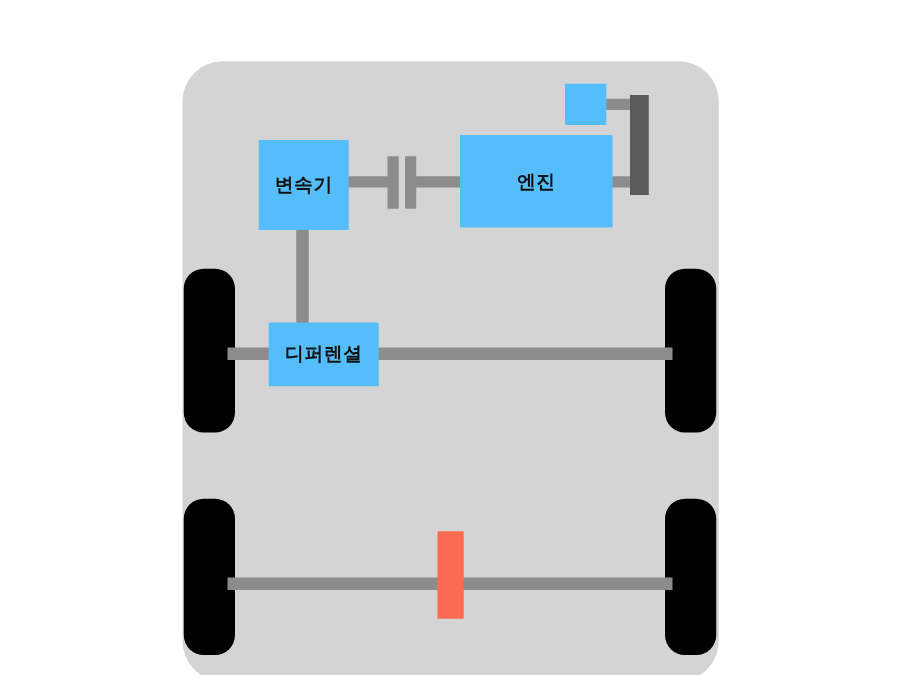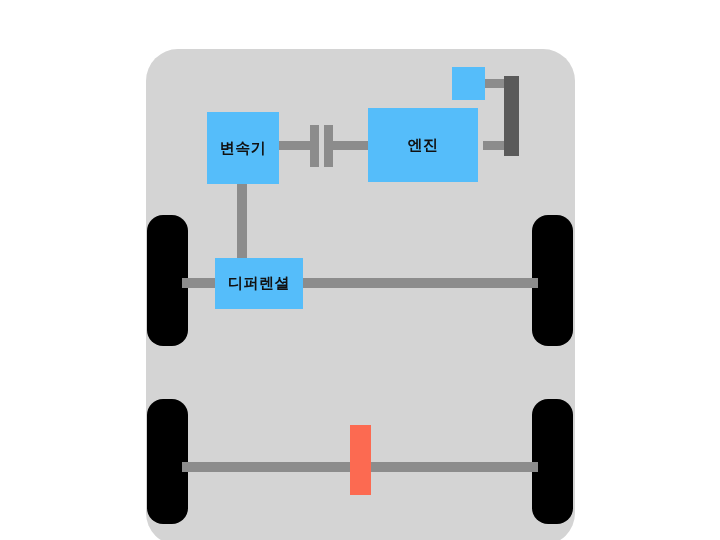--- a/index.html
+++ b/index.html
@@ -81,21 +81,21 @@
     background: #55bdfa;
     display: flex;
     align-items: center;
     justify-content: center;
     color: #111111;
     font-size: 15px;
     font-weight: 700;
     letter-spacing: 0.5px;
   }
   .box-transmission { left: 207px; top: 88px;  width: 72px;  height: 72px; }
-  .box-engine       { left: 368px; top: 84px;  width: 110px; height: 74px; }
+  .box-engine       { left: 368px; top: 84px;  width: 122px; height: 74px; }
   .box-differential { left: 215px; top: 234px; width: 88px;  height: 51px; }
   .box-aux          { left: 452px; top: 43px;  width: 33px;  height: 33px; }
 
   
   .highlight-part {
     position: absolute;
     left: 350px;
     top: 401px;
     width: 21px;
     height: 70px;

